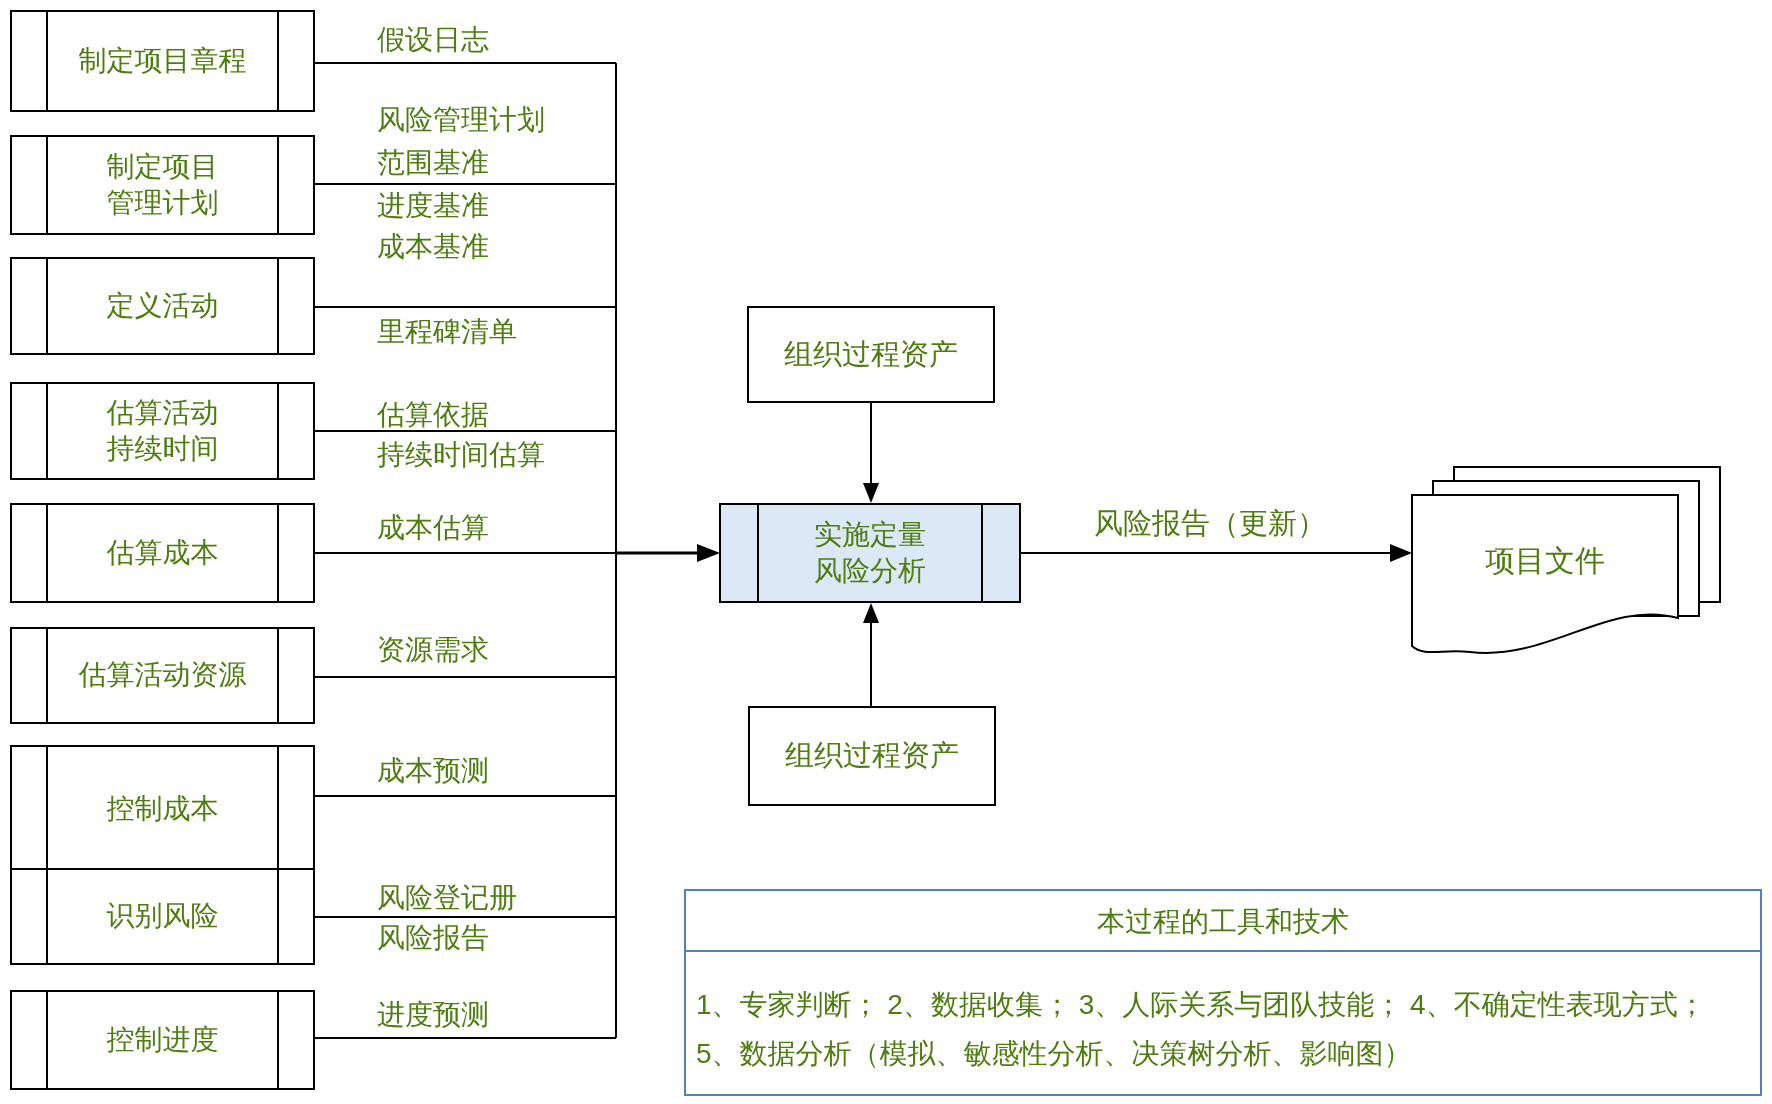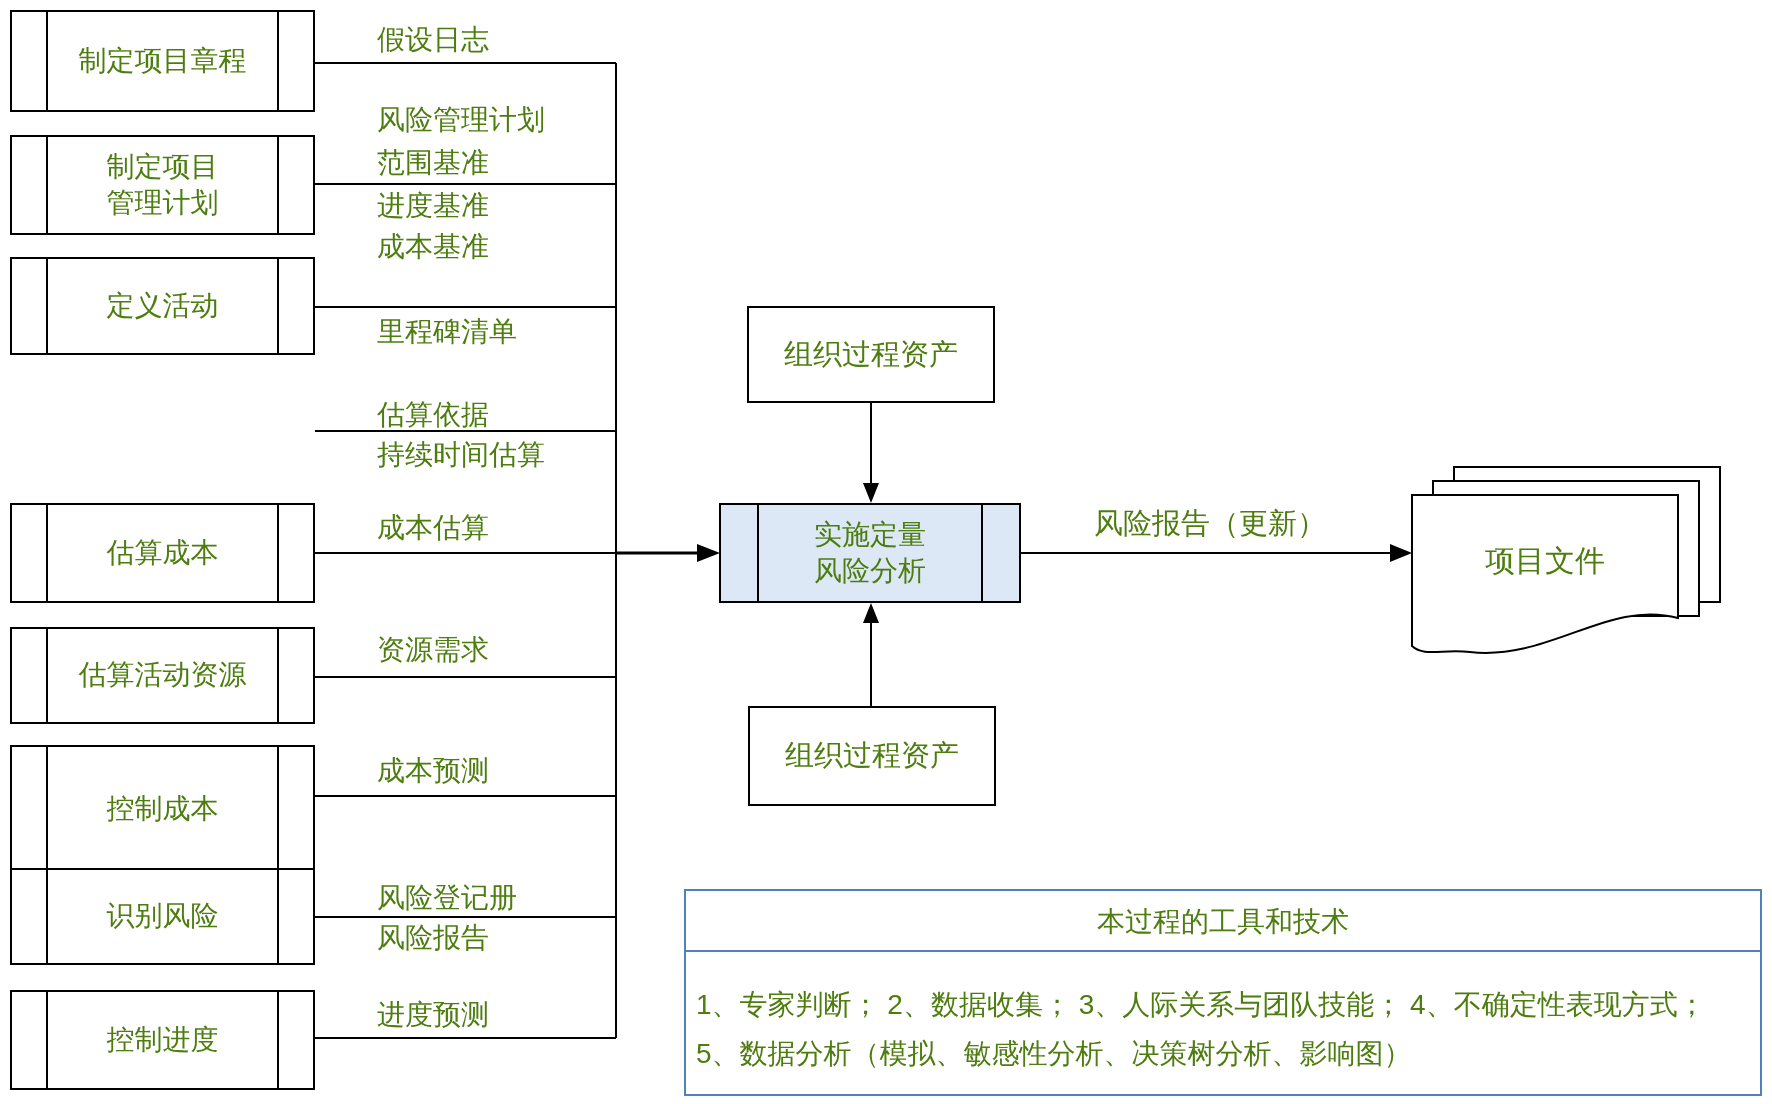--- a/index.html
+++ b/index.html
@@ -86,20 +86,22 @@
       <rect x="1454" y="467" width="266" height="135"></rect>
       <rect x="1433" y="481" width="266" height="135"></rect>
       <path d="M1412 495 L1678 495 L1678 618 C1608 599 1550 661 1470 652 C1442 649 1424 657 1412 646 Z"></path>
     </g>
   </svg>
 
   <div class="pbox" style="top:10px;height:102px;">制定项目章程</div>
   <div class="pbox" style="top:135px;height:100px;">制定项目
 管理计划</div>
   <div class="pbox" style="top:257px;height:98px;">定义活动</div>
+  <div class="pbox" style="top:382px;height:98px;">估算活动
+持续时间</div>
   <div class="pbox" style="top:503px;height:100px;">估算成本</div>
   <div class="pbox" style="top:627px;height:97px;">估算活动资源</div>
   <div class="pbox" style="top:745px;height:128px;">控制成本</div>
   <div class="pbox" style="top:868px;height:97px;">识别风险</div>
   <div class="pbox" style="top:990px;height:100px;">控制进度</div>
 
   <div class="outlabel" style="top:40px;">假设日志</div>
   <div class="outlabel" style="top:120px;">风险管理计划</div>
   <div class="outlabel" style="top:163px;">范围基准</div>
   <div class="outlabel" style="top:206px;">进度基准</div>

